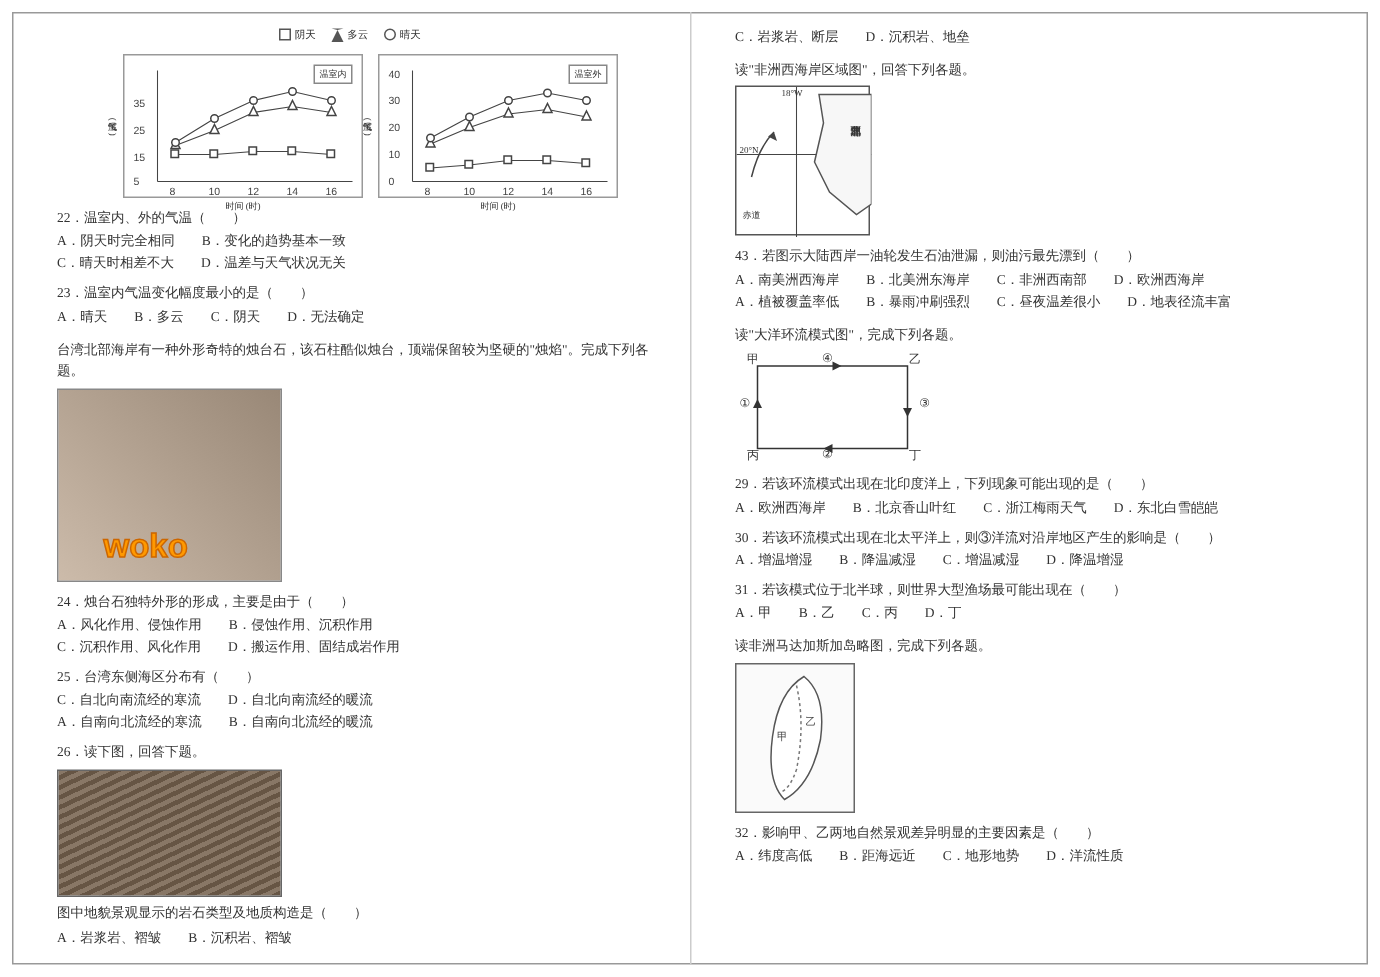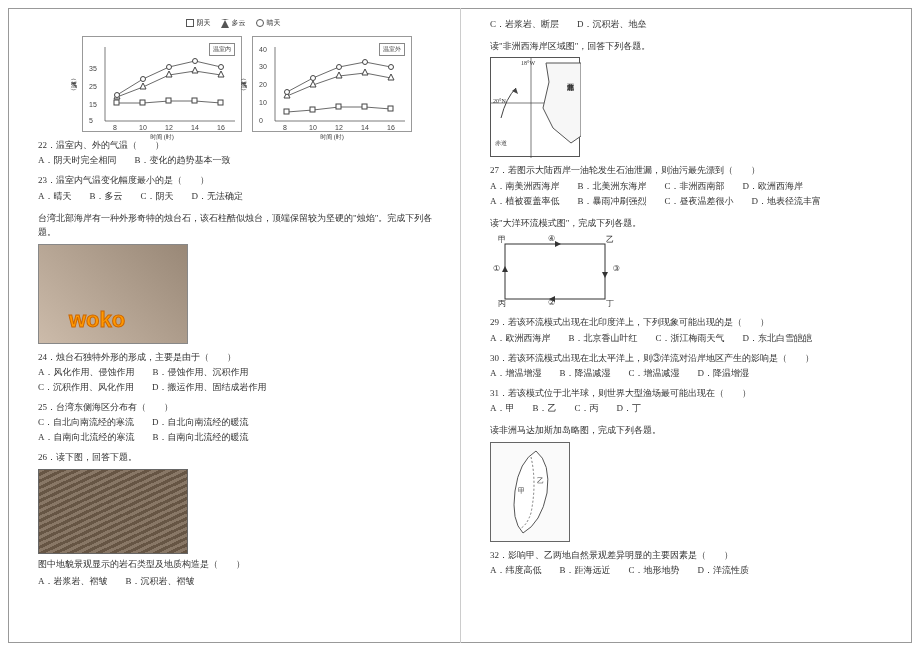--- a/index.html
+++ b/index.html
@@ -40,21 +40,21 @@
     .opt { white-space: nowrap; }
     .charts { display: flex; gap: 10px; justify-content: center; margin: 8px 0 4px 28px; }
     .chart-box { border: 1px solid #999; width: 160px; height: 96px; position: relative; background: #fff; }
     .legend { display: flex; gap: 10px; justify-content: center; font-size: 7px; margin: 2px 0; }
     .leg-item { display: flex; align-items: center; gap: 3px; }
     .sym { display: inline-block; width: 8px; height: 8px; border: 1px solid #555; background: #fff; }
     .sym.sq { }
     .sym.tri { width: 0; height: 0; border-left: 4px solid transparent; border-right: 4px solid transparent; border-bottom: 8px solid #555; background: none; }
     .sym.circ { border-radius: 50%; }
     .chart-img {
-      width: 150px; height: 100px;
+      width: 150px; height: 129px;
       background: linear-gradient(45deg,#cba,#987);
       margin: 4px 18px;
       border: 1px solid #888;
       display: flex; align-items: center; justify-content: center;
       color: #fff; font-size: 12px; position: relative; overflow: hidden;
     }
     .rock-img {
       width: 150px; height: 85px;
       background: repeating-linear-gradient(-25deg,#654,#654 3px,#876 3px,#876 6px);
       margin: 4px 18px; border: 1px solid #666;
@@ -192,20 +192,24 @@
         </g>
       </svg>
     </div>
   </div>
 
   <div class="q">22．温室内、外的气温（　　）</div>
   <div class="options">
     <span class="opt">A．阴天时完全相同</span>
     <span class="opt">B．变化的趋势基本一致</span>
   </div>
+  <div class="options">
+    <span class="opt">C．晴天时相差不大</span>
+    <span class="opt">D．温差与天气状况无关</span>
+  </div>
 
   <div class="q">23．温室内气温变化幅度最小的是（　　）</div>
   <div class="options">
     <span class="opt">A．晴天</span>
     <span class="opt">B．多云</span>
     <span class="opt">C．阴天</span>
     <span class="opt">D．无法确定</span>
   </div>
 
   <div class="stem">台湾北部海岸有一种外形奇特的烛台石，该石柱酷似烛台，顶端保留较为坚硬的"烛焰"。完成下列各题。</div>
@@ -257,21 +261,21 @@
       <path d="M55,5 L58,24 L52,50 L62,70 L80,85 L90,78 L90,5 Z" fill="#f7f7f7" stroke="#555"></path>
       <path d="M10,60 Q15,40 25,30" fill="none" stroke="#444" stroke-width="1"></path>
       <polygon points="25,30 21,33 27,36" fill="#444"></polygon>
     </svg>
     <span style="position:absolute;top:2px;left:30px;font-size:6px">18°W</span>
     <span style="position:absolute;top:40px;left:2px;font-size:6px">20°N</span>
     <span style="position:absolute;top:20px;right:4px;font-size:7px;writing-mode:vertical-rl">非洲西北部</span>
     <span style="position:absolute;bottom:8px;left:4px;font-size:6px">赤道</span>
   </div>
 
-  <div class="q">27．若图示大陆西岸一油轮发生石油泄漏，则油污最先漂到（　　）</div>
+  <div class="q">43．若图示大陆西岸一油轮发生石油泄漏，则油污最先漂到（　　）</div>
   <div class="options">
     <span class="opt">A．南美洲西海岸</span>
     <span class="opt">B．北美洲东海岸</span>
     <span class="opt">C．非洲西南部</span>
     <span class="opt">D．欧洲西海岸</span>
   </div>
 
   <div class="options">
     <span class="opt">A．植被覆盖率低</span>
     <span class="opt">B．暴雨冲刷强烈</span>

